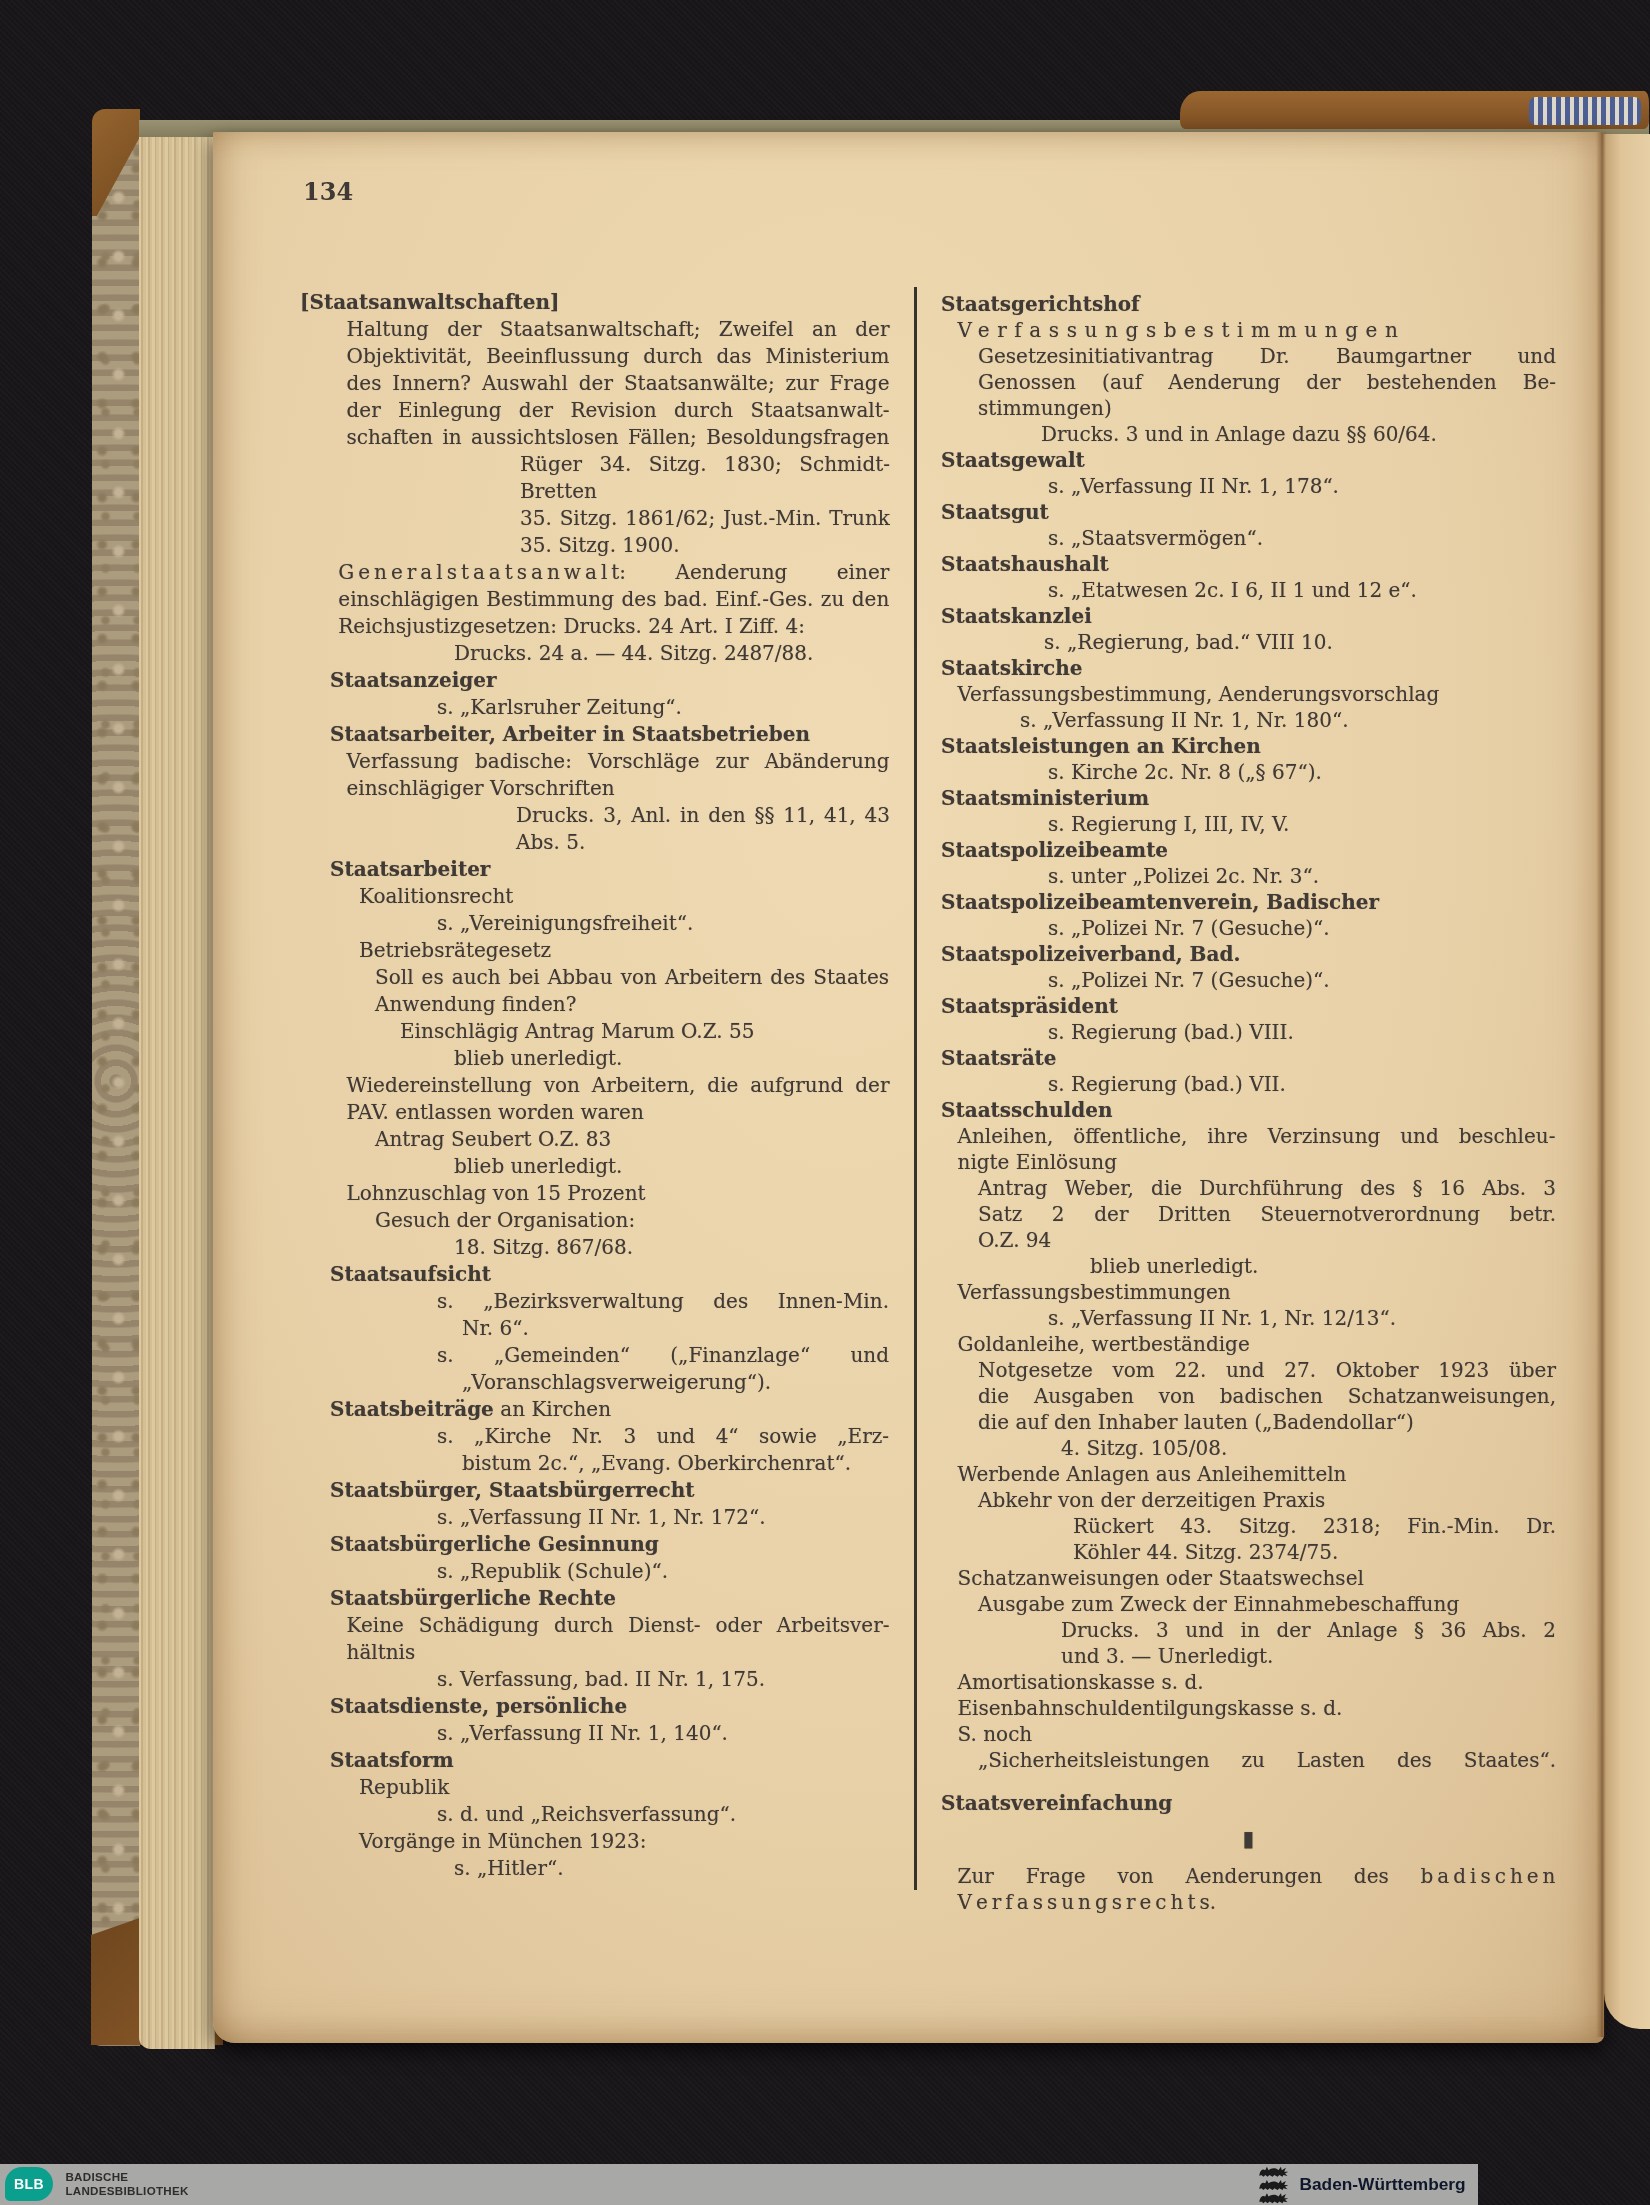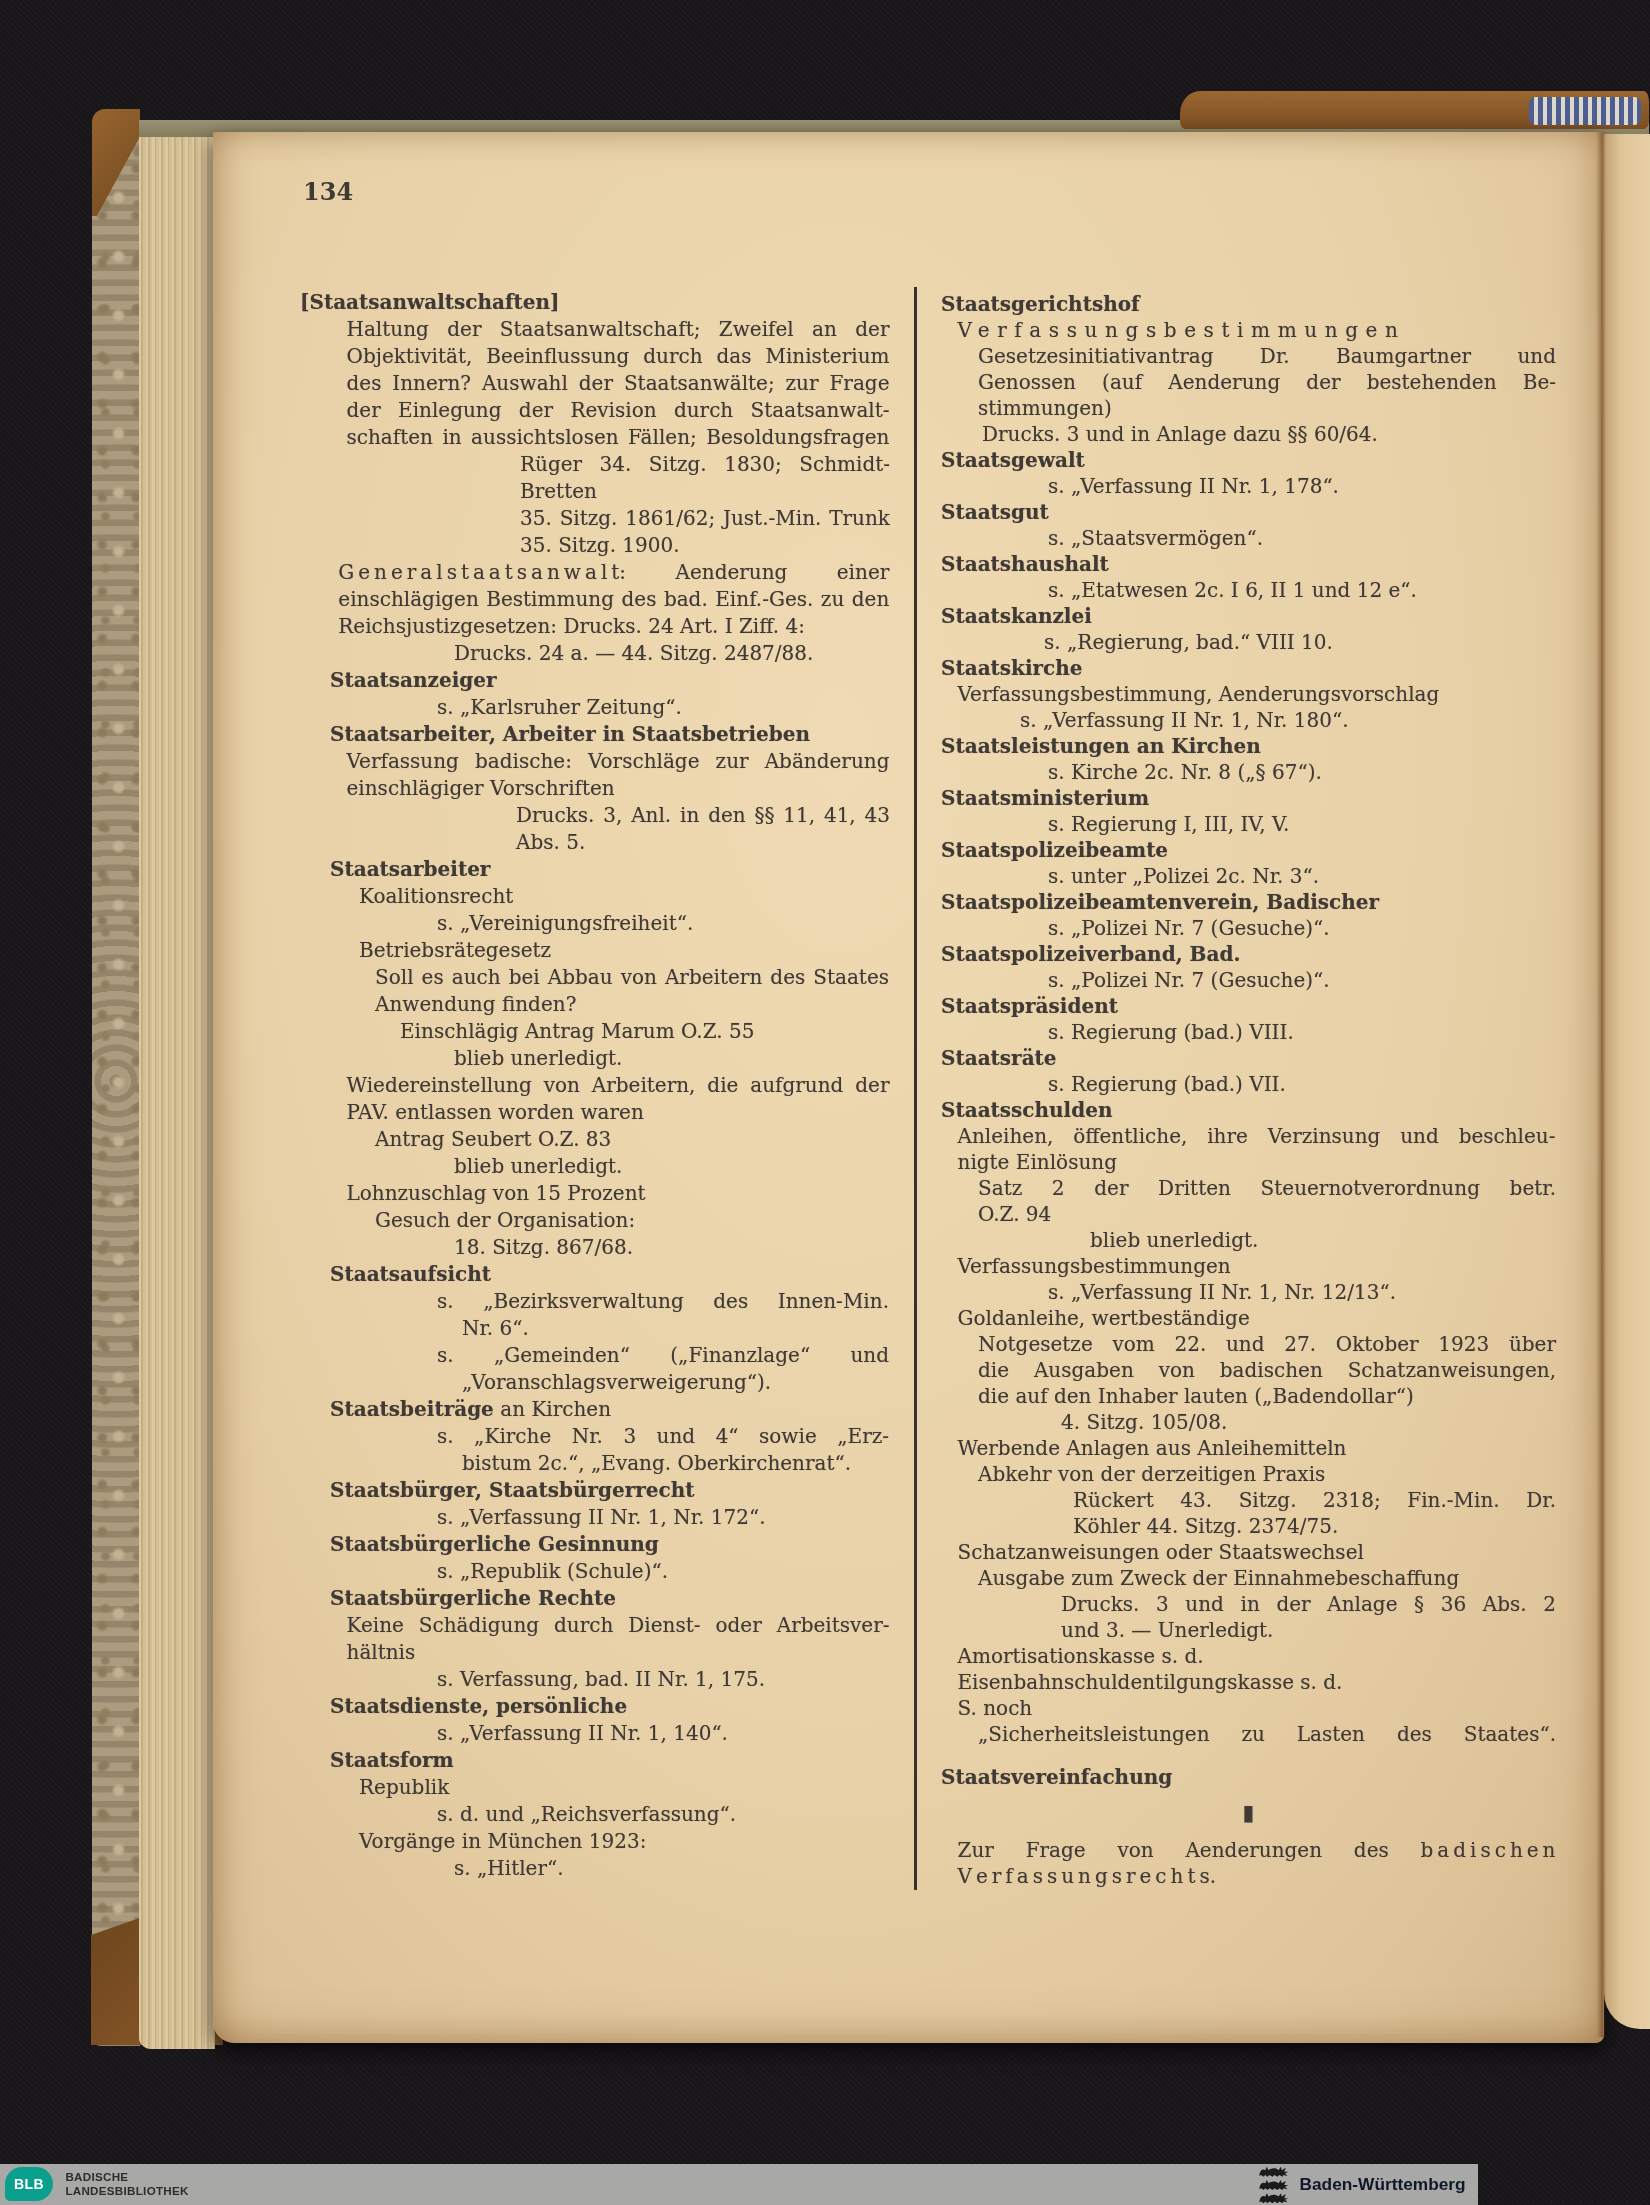--- a/index.html
+++ b/index.html
@@ -155,21 +155,21 @@
       <div class="ln" style="margin-left: 107px;">s. d. und „Reichsverfassung“.</div>
       <div class="ln" style="margin-left: 29px;">Vorgänge in München 1923:</div>
       <div class="ln" style="margin-left: 124px;">s. „Hitler“.</div>
     </div>
   <div class="col" id="col-right">
       <div class="ln bold">Staatsgerichtshof</div>
       <div class="ln sp" style="margin-left: 16.5px;">Verfassungsbestimmungen</div>
       <div class="ln just" style="margin-left: 37px; width: 578px;">Gesetzesinitiativantrag Dr. Baumgartner und</div>
       <div class="ln just" style="margin-left: 37px; width: 578px;">Genossen (auf Aenderung der bestehenden Be-</div>
       <div class="ln" style="margin-left: 37px;">stimmungen)</div>
-      <div class="ln" style="margin-left: 41px;">Drucks. 3 und in Anlage dazu §§ 60/64.</div>
+      <div class="ln" style="margin-left: 100px;">Drucks. 3 und in Anlage dazu §§ 60/64.</div>
       <div class="ln bold">Staatsgewalt</div>
       <div class="ln" style="margin-left: 107px;">s. „Verfassung II Nr. 1, 178“.</div>
       <div class="ln bold">Staatsgut</div>
       <div class="ln" style="margin-left: 107px;">s. „Staatsvermögen“.</div>
       <div class="ln bold">Staatshaushalt</div>
       <div class="ln" style="margin-left: 107px;">s. „Etatwesen 2c. I 6, II 1 und 12 e“.</div>
       <div class="ln bold">Staatskanzlei</div>
       <div class="ln" style="margin-left: 103px;">s. „Regierung, bad.“ VIII 10.</div>
       <div class="ln bold">Staatskirche</div>
       <div class="ln" style="margin-left: 16.5px;">Verfassungsbestimmung, Aenderungsvorschlag</div>
@@ -184,20 +184,21 @@
       <div class="ln" style="margin-left: 107px;">s. „Polizei Nr. 7 (Gesuche)“.</div>
       <div class="ln bold">Staatspolizeiverband, Bad.</div>
       <div class="ln" style="margin-left: 107px;">s. „Polizei Nr. 7 (Gesuche)“.</div>
       <div class="ln bold">Staatspräsident</div>
       <div class="ln" style="margin-left: 107px;">s. Regierung (bad.) VIII.</div>
       <div class="ln bold">Staatsräte</div>
       <div class="ln" style="margin-left: 107px;">s. Regierung (bad.) VII.</div>
       <div class="ln bold">Staatsschulden</div>
       <div class="ln just" style="margin-left: 16.5px; width: 598px;">Anleihen, öffentliche, ihre Verzinsung und beschleu-</div>
       <div class="ln" style="margin-left: 16.5px;">nigte Einlösung</div>
+      <div class="ln just" style="margin-left: 37px; width: 578px;">Antrag Weber, die Durchführung des § 16 Abs. 3</div>
       <div class="ln just" style="margin-left: 37px; width: 578px;">Satz 2 der Dritten Steuernotverordnung betr.</div>
       <div class="ln" style="margin-left: 37px;">O.Z. 94</div>
       <div class="ln" style="margin-left: 149px;">blieb unerledigt.</div>
       <div class="ln" style="margin-left: 16.5px;">Verfassungsbestimmungen</div>
       <div class="ln" style="margin-left: 107px;">s. „Verfassung II Nr. 1, Nr. 12/13“.</div>
       <div class="ln" style="margin-left: 16.5px;">Goldanleihe, wertbeständige</div>
       <div class="ln just" style="margin-left: 37px; width: 578px;">Notgesetze vom 22. und 27. Oktober 1923 über</div>
       <div class="ln just" style="margin-left: 37px; width: 578px;">die Ausgaben von badischen Schatzanweisungen,</div>
       <div class="ln" style="margin-left: 37px;">die auf den Inhaber lauten („Badendollar“)</div>
       <div class="ln" style="margin-left: 120px;">4. Sitzg. 105/08.</div>

